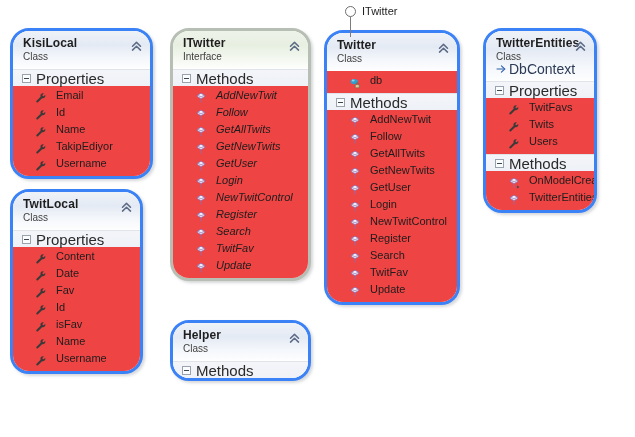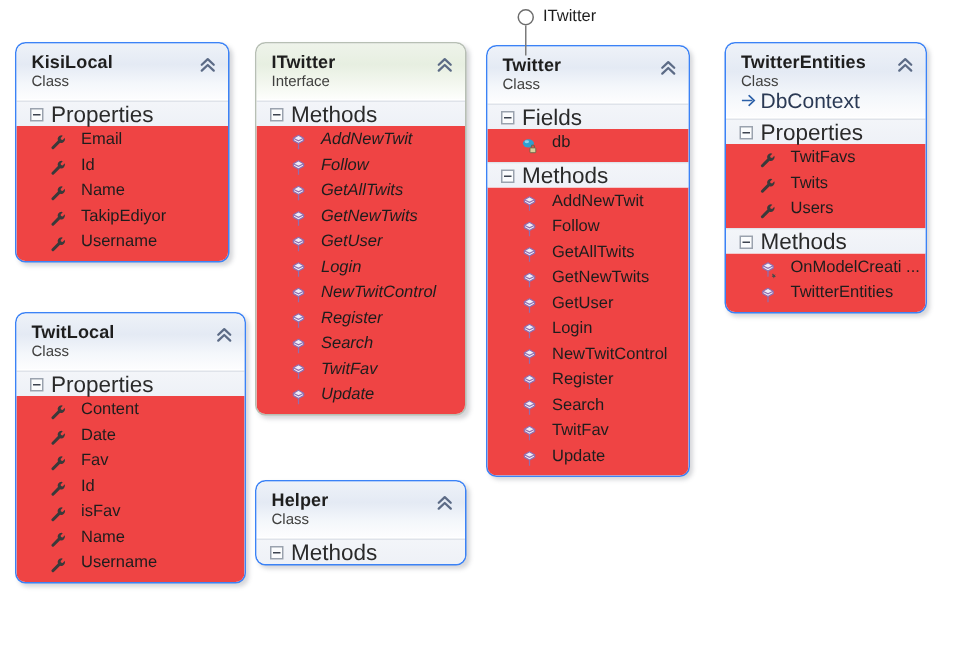--- a/index.html
+++ b/index.html
@@ -12,22 +12,22 @@
   }
   #canvas {
     position: relative;
     width: 635px; height: 437px;
     background: #ffffff;
   }
 
   
   .shape {
     position: absolute;
-    border: 1px solid #3b82f6;
-    border-radius: 7px;
+    border: 3px solid #3b82f6;
+    border-radius: 19px;
     background: #ffffff;
     box-shadow: 2px 2px 3px rgba(120,124,134,0.30);
     overflow: hidden;
   }
   .shape.iface { border-color: #b7bfb4; }
 
   .hdr {
     position: relative;
     padding: 6px 8px 5px 10px;
     background: linear-gradient(to bottom, #eef2f8 0%, #e4eaf4 38%, #f4f7fb 72%, #fdfdfe 100%);
@@ -179,21 +179,21 @@
           <span class="mname">TakipEdiyor</span>
         </div>
         <div class="mrow">
           <span class="ico"><svg width="12" height="12" viewBox="0 0 16 16" xmlns="http://www.w3.org/2000/svg">
               <path d="M10.6 1.6a3.4 3.4 0 0 0-3.1 4.7L2.1 11.7a1.3 1.3 0 1 0 1.9 1.9l5.4-5.4a3.4 3.4 0 0 0 4.2-4.4l-1.9 1.9-1.5-.3-.3-1.5 1.9-1.9a3.5 3.5 0 0 0-1.2-.4z" fill="#3a3a3a"></path>
             </svg></span>
           <span class="mname">Username</span>
         </div>
       </div>
     </div>
-    <div class="shape" style="left: 10px; top: 208px; width: 154px;">
+    <div class="shape" style="left: 10px; top: 189px; width: 133px;">
       <div class="hdr">
         <div class="cname">TwitLocal</div>
         <div class="ckind">Class</div>
         <span class="chev"><svg width="11" height="11" viewBox="0 0 11 11" xmlns="http://www.w3.org/2000/svg">
             <path d="M1.5 5.2 5.5 1.4l4 3.8" fill="none" stroke="#5c6b86" stroke-width="1.5" stroke-linecap="round" stroke-linejoin="round"></path>
             <path d="M1.5 9.1 5.5 5.3l4 3.8" fill="none" stroke="#5c6b86" stroke-width="1.5" stroke-linecap="round" stroke-linejoin="round"></path>
           </svg></span>
       </div>
       <div class="sect">
         <span class="pm"></span>
@@ -364,24 +364,20 @@
     </div>
     <div class="shape" style="left: 324px; top: 30px; width: 136px;">
       <div class="hdr">
         <div class="cname">Twitter</div>
         <div class="ckind">Class</div>
         <span class="chev"><svg width="11" height="11" viewBox="0 0 11 11" xmlns="http://www.w3.org/2000/svg">
             <path d="M1.5 5.2 5.5 1.4l4 3.8" fill="none" stroke="#5c6b86" stroke-width="1.5" stroke-linecap="round" stroke-linejoin="round"></path>
             <path d="M1.5 9.1 5.5 5.3l4 3.8" fill="none" stroke="#5c6b86" stroke-width="1.5" stroke-linecap="round" stroke-linejoin="round"></path>
           </svg></span>
       </div>
-      <div class="sect">
-        <span class="pm"></span>
-        <span class="sect-label">Fields</span>
-      </div>
       <div class="members">
         <div class="mrow">
           <span class="ico"><svg width="12" height="12" viewBox="0 0 16 16" xmlns="http://www.w3.org/2000/svg">
               <ellipse cx="7" cy="6.1" rx="4.9" ry="3.6" fill="#2f9fd0"></ellipse>
               <ellipse cx="5.6" cy="4.7" rx="2" ry="1.3" fill="#9fdcf3" opacity="0.85"></ellipse>
               <rect x="8.4" y="10.1" width="5.2" height="4.3" rx="0.7" fill="#d8cf9a" stroke="#6b6348" stroke-width="0.8"></rect>
               <path d="M9.6 10.1V8.9a1.4 1.4 0 0 1 2.8 0v1.2" fill="none" stroke="#6b6348" stroke-width="0.9"></path>
             </svg></span>
           <span class="mname">db</span>
         </div>
@@ -474,21 +470,21 @@
         <div class="mrow">
           <span class="ico"><svg width="12" height="12" viewBox="0 0 16 16" xmlns="http://www.w3.org/2000/svg">
               <path d="M8 1.6 3.4 4.2v2.1L8 8.9l4.6-2.6V4.2z" fill="#f0ecf6" stroke="#8f6fb0" stroke-width="1.1" stroke-linejoin="round"></path>
               <path d="M8 8.9v5.2" stroke="#8f6fb0" stroke-width="1.1"></path>
               <path d="M3.4 4.2 8 6.5l4.6-2.3" stroke="#8f6fb0" stroke-width="0.9" fill="none"></path>
             </svg></span>
           <span class="mname">Update</span>
         </div>
       </div>
     </div>
-    <div class="shape" style="left: 483px; top: 28px; width: 135px;">
+    <div class="shape" style="left: 483px; top: 28px; width: 114px;">
       <div class="hdr">
         <div class="cname">TwitterEntities</div>
         <div class="ckind">Class</div>
         <div class="cbase">
           <span><svg width="10" height="10" viewBox="0 0 10 10" xmlns="http://www.w3.org/2000/svg">
               <path d="M0.6 5h7" stroke="#2b5fa8" stroke-width="1.1"></path>
               <path d="M5.4 1.8 8.8 5 5.4 8.2" fill="none" stroke="#2b5fa8" stroke-width="1.1" stroke-linecap="round"></path>
             </svg></span>
           <span>DbContext</span>
         </div>

